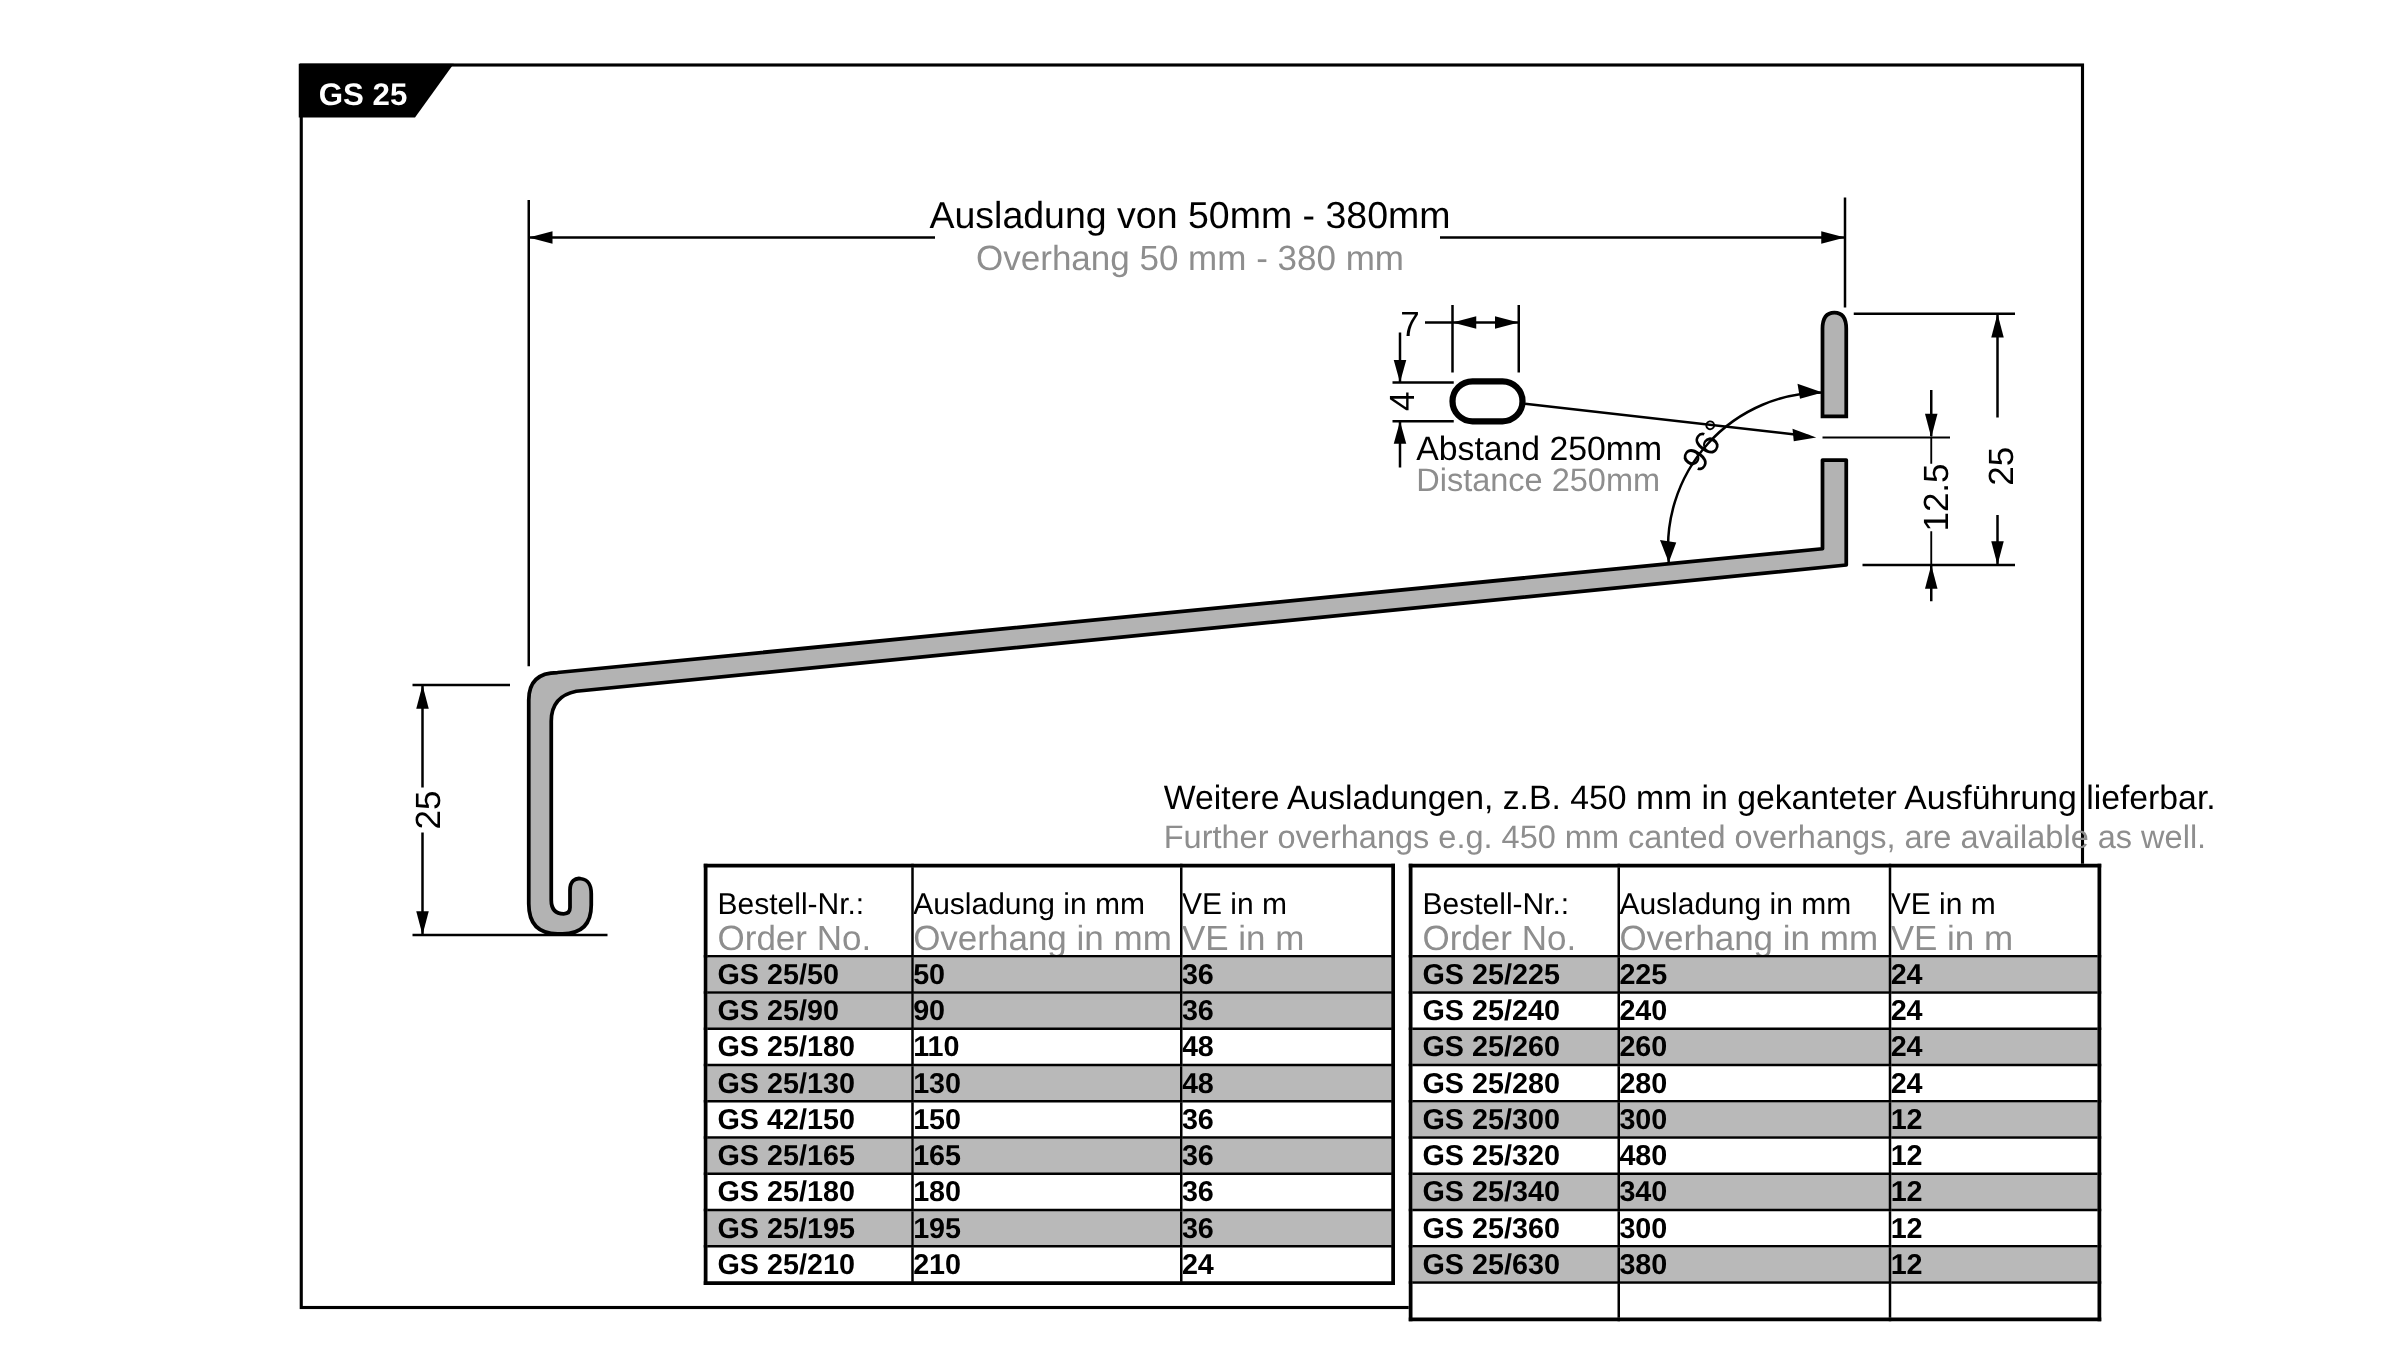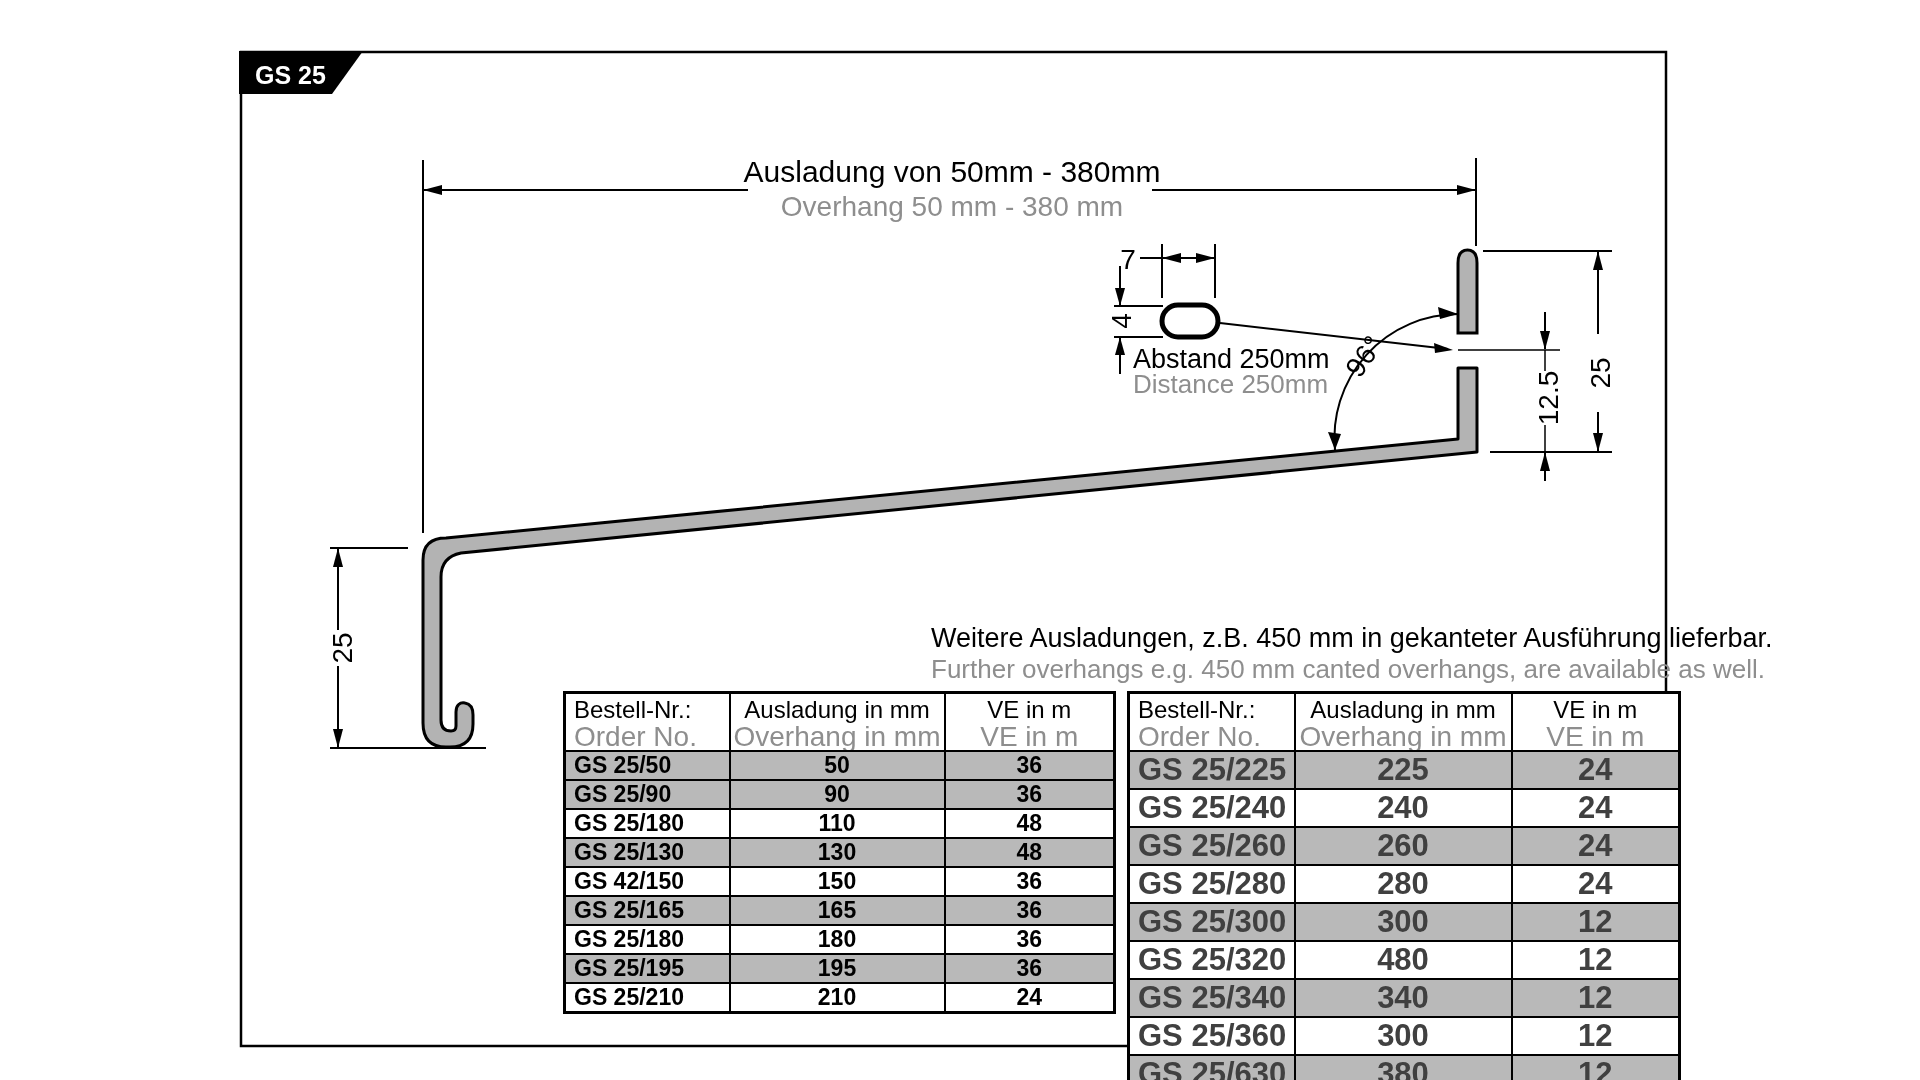--- a/index.html
+++ b/index.html
@@ -6,29 +6,29 @@
   .canvas{position:relative;width:1920px;height:1080px;background:#fff;overflow:hidden;
           font-family:"Liberation Sans","DejaVu Sans",sans-serif}
   .canvas > svg{position:absolute;left:0;top:0}
   svg text{font-family:"Liberation Sans","DejaVu Sans",sans-serif}
   .dim{stroke:#000;stroke-width:2;fill:none}
   .thin{stroke:#000;stroke-width:1.5;fill:none}
   .arr{fill:#000;stroke:none}
   .gray{fill:#8e8e8e}
   .dtable{position:absolute;border-collapse:collapse;table-layout:fixed;background:#fff;border:3px solid #000}
   .dtable td{border:2px solid #000;overflow:hidden;white-space:nowrap;padding:0}
-  .hd td{height:54px;vertical-align:top;padding-top:1px}
+  .hd td{height:54px;vertical-align:top;padding-top:15px}
   .hde{font-size:24px;color:#000;line-height:29px}
   .hen{font-size:28px;color:#8e8e8e;line-height:26px}
   td.c1{text-align:left;padding-left:8px}
-  td.c2,td.c3{text-align:center}
+  td.c2,td.c3{text-align:left}
   tr.dr{height:28px}
   tr.dr td{font-weight:bold;font-size:23px;color:#000}
   tr.dr2{height:27px}
-  tr.dr2 td{font-weight:bold;font-size:31px;color:#404040}
+  tr.dr2 td{font-weight:bold;font-size:23px;color:#000000}
   tr.g{background:#b9b9b9}
   tr.emptyrow{height:29px}
 </style>
 </head>
 <body>
 
 <div class="canvas">
 
   <svg width="1920" height="1080" viewBox="0 0 1920 1080">
 

